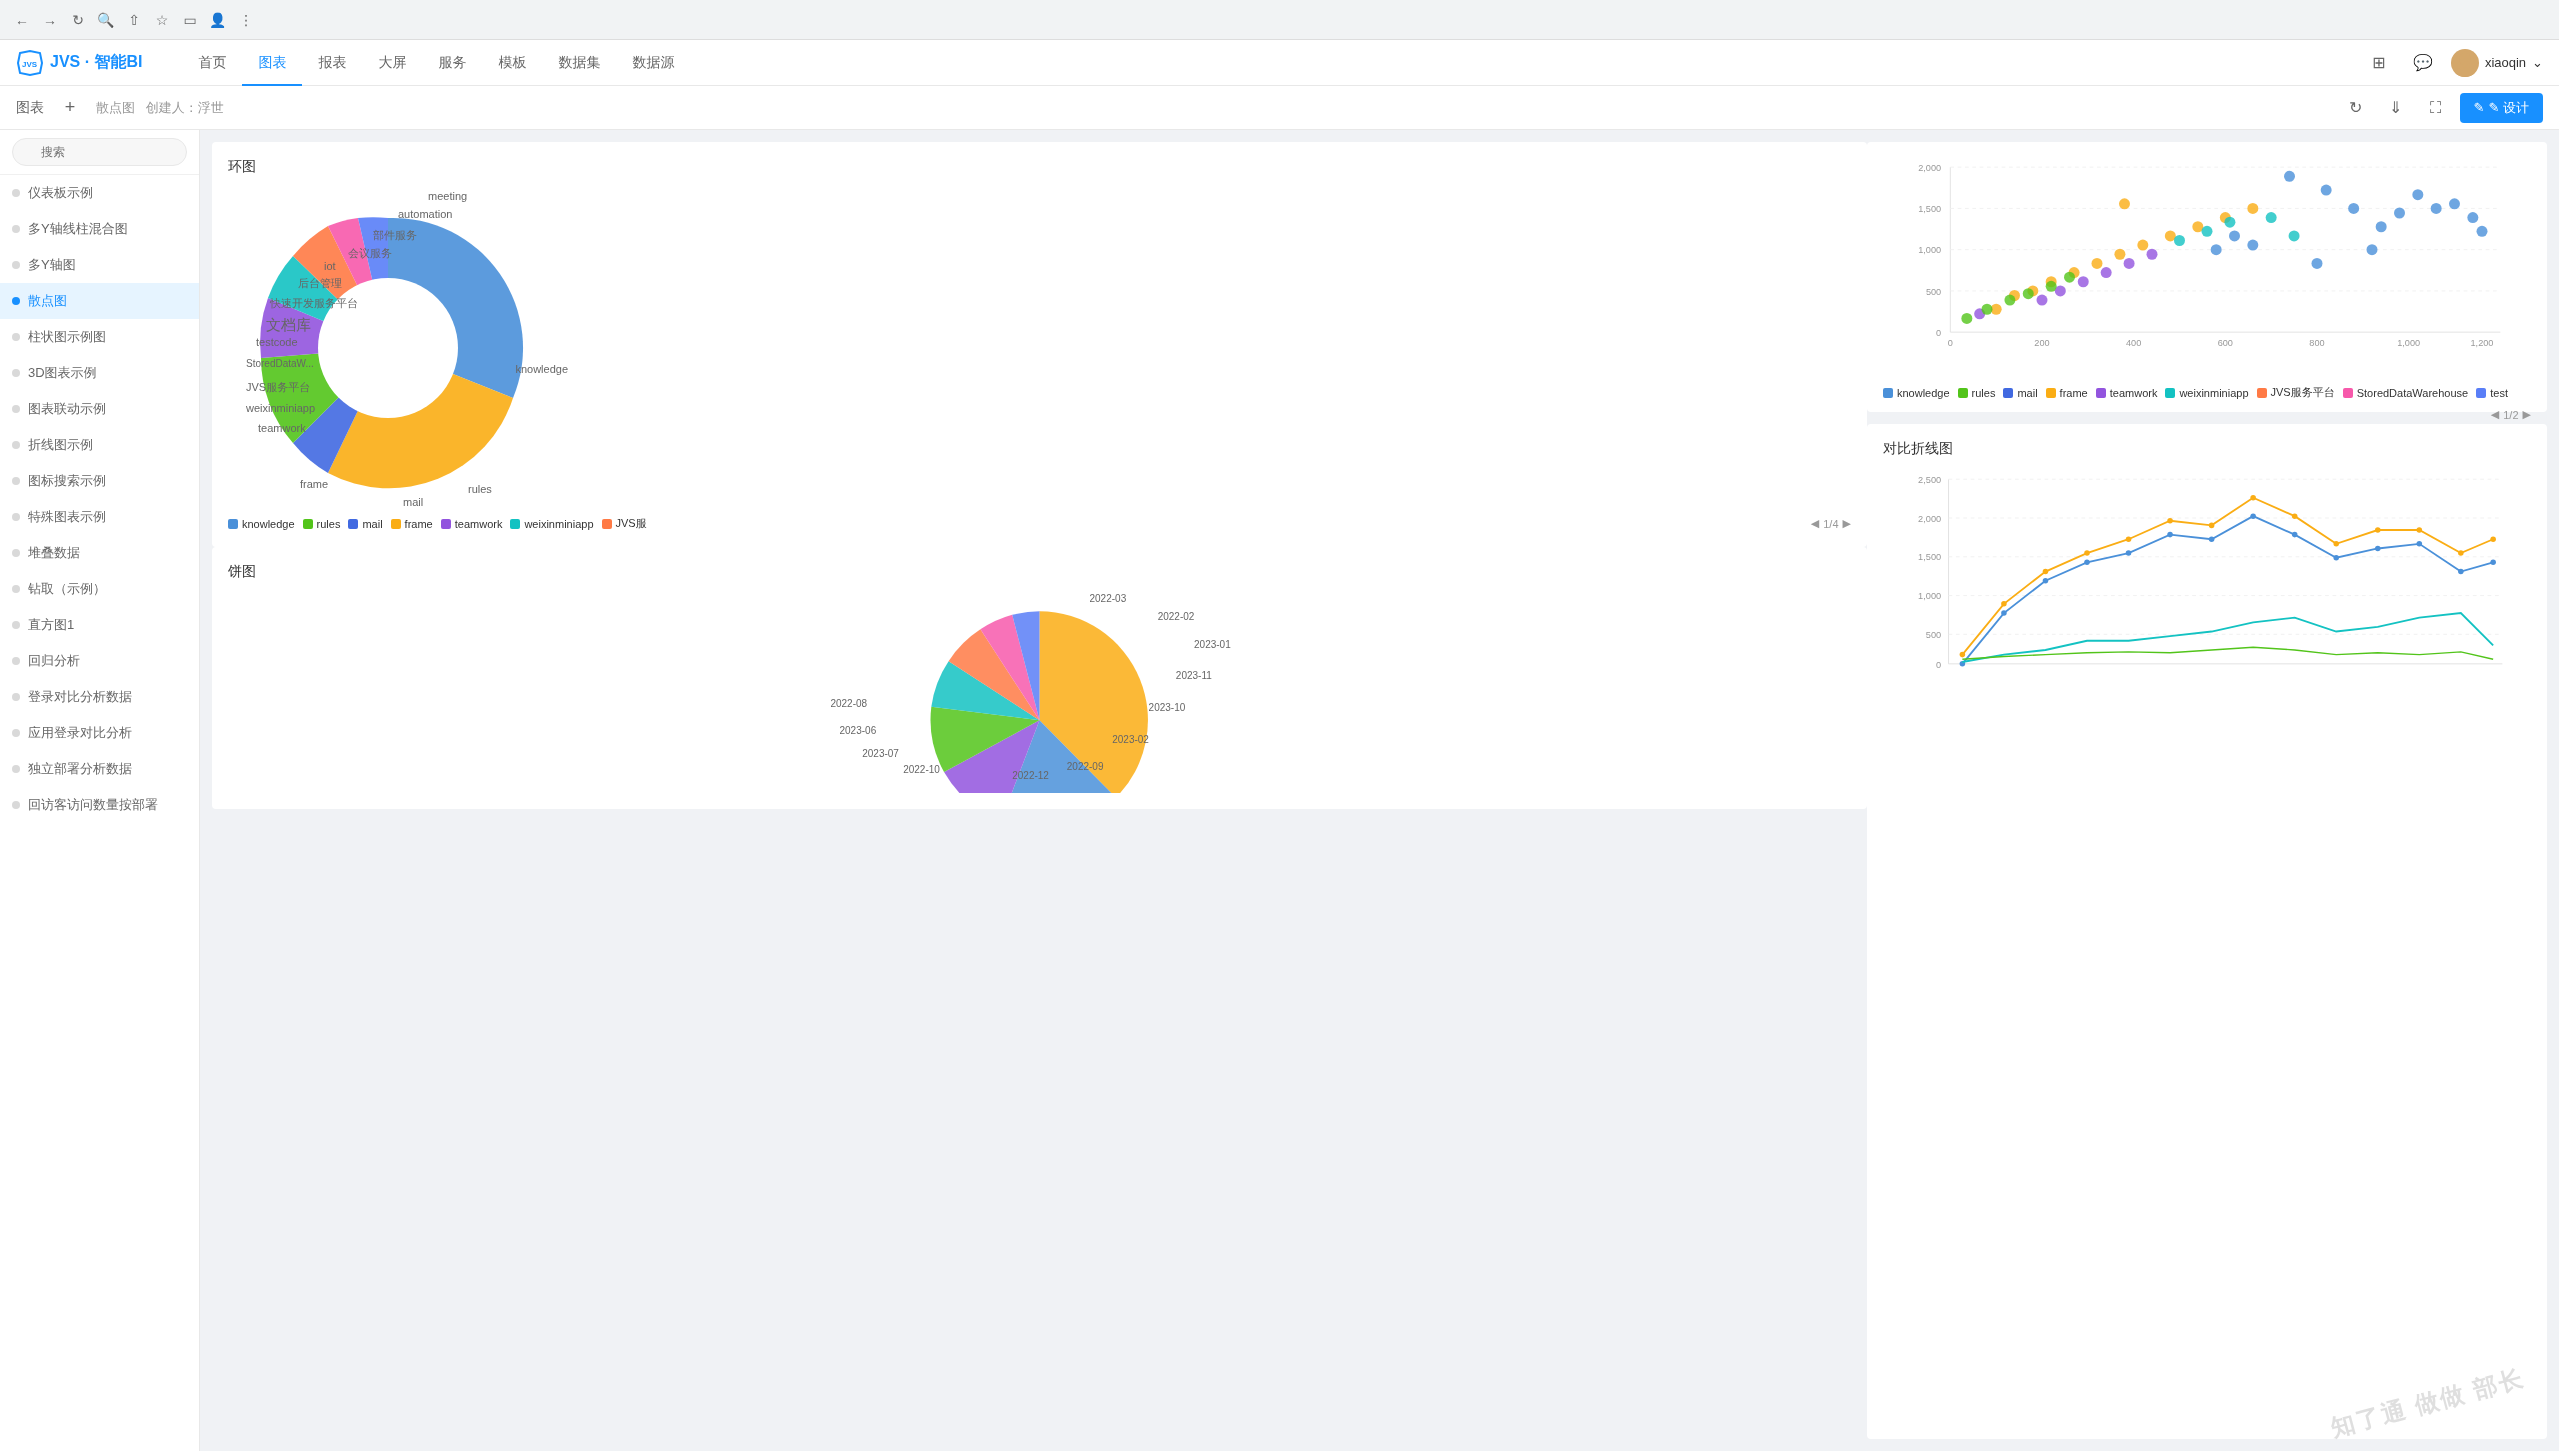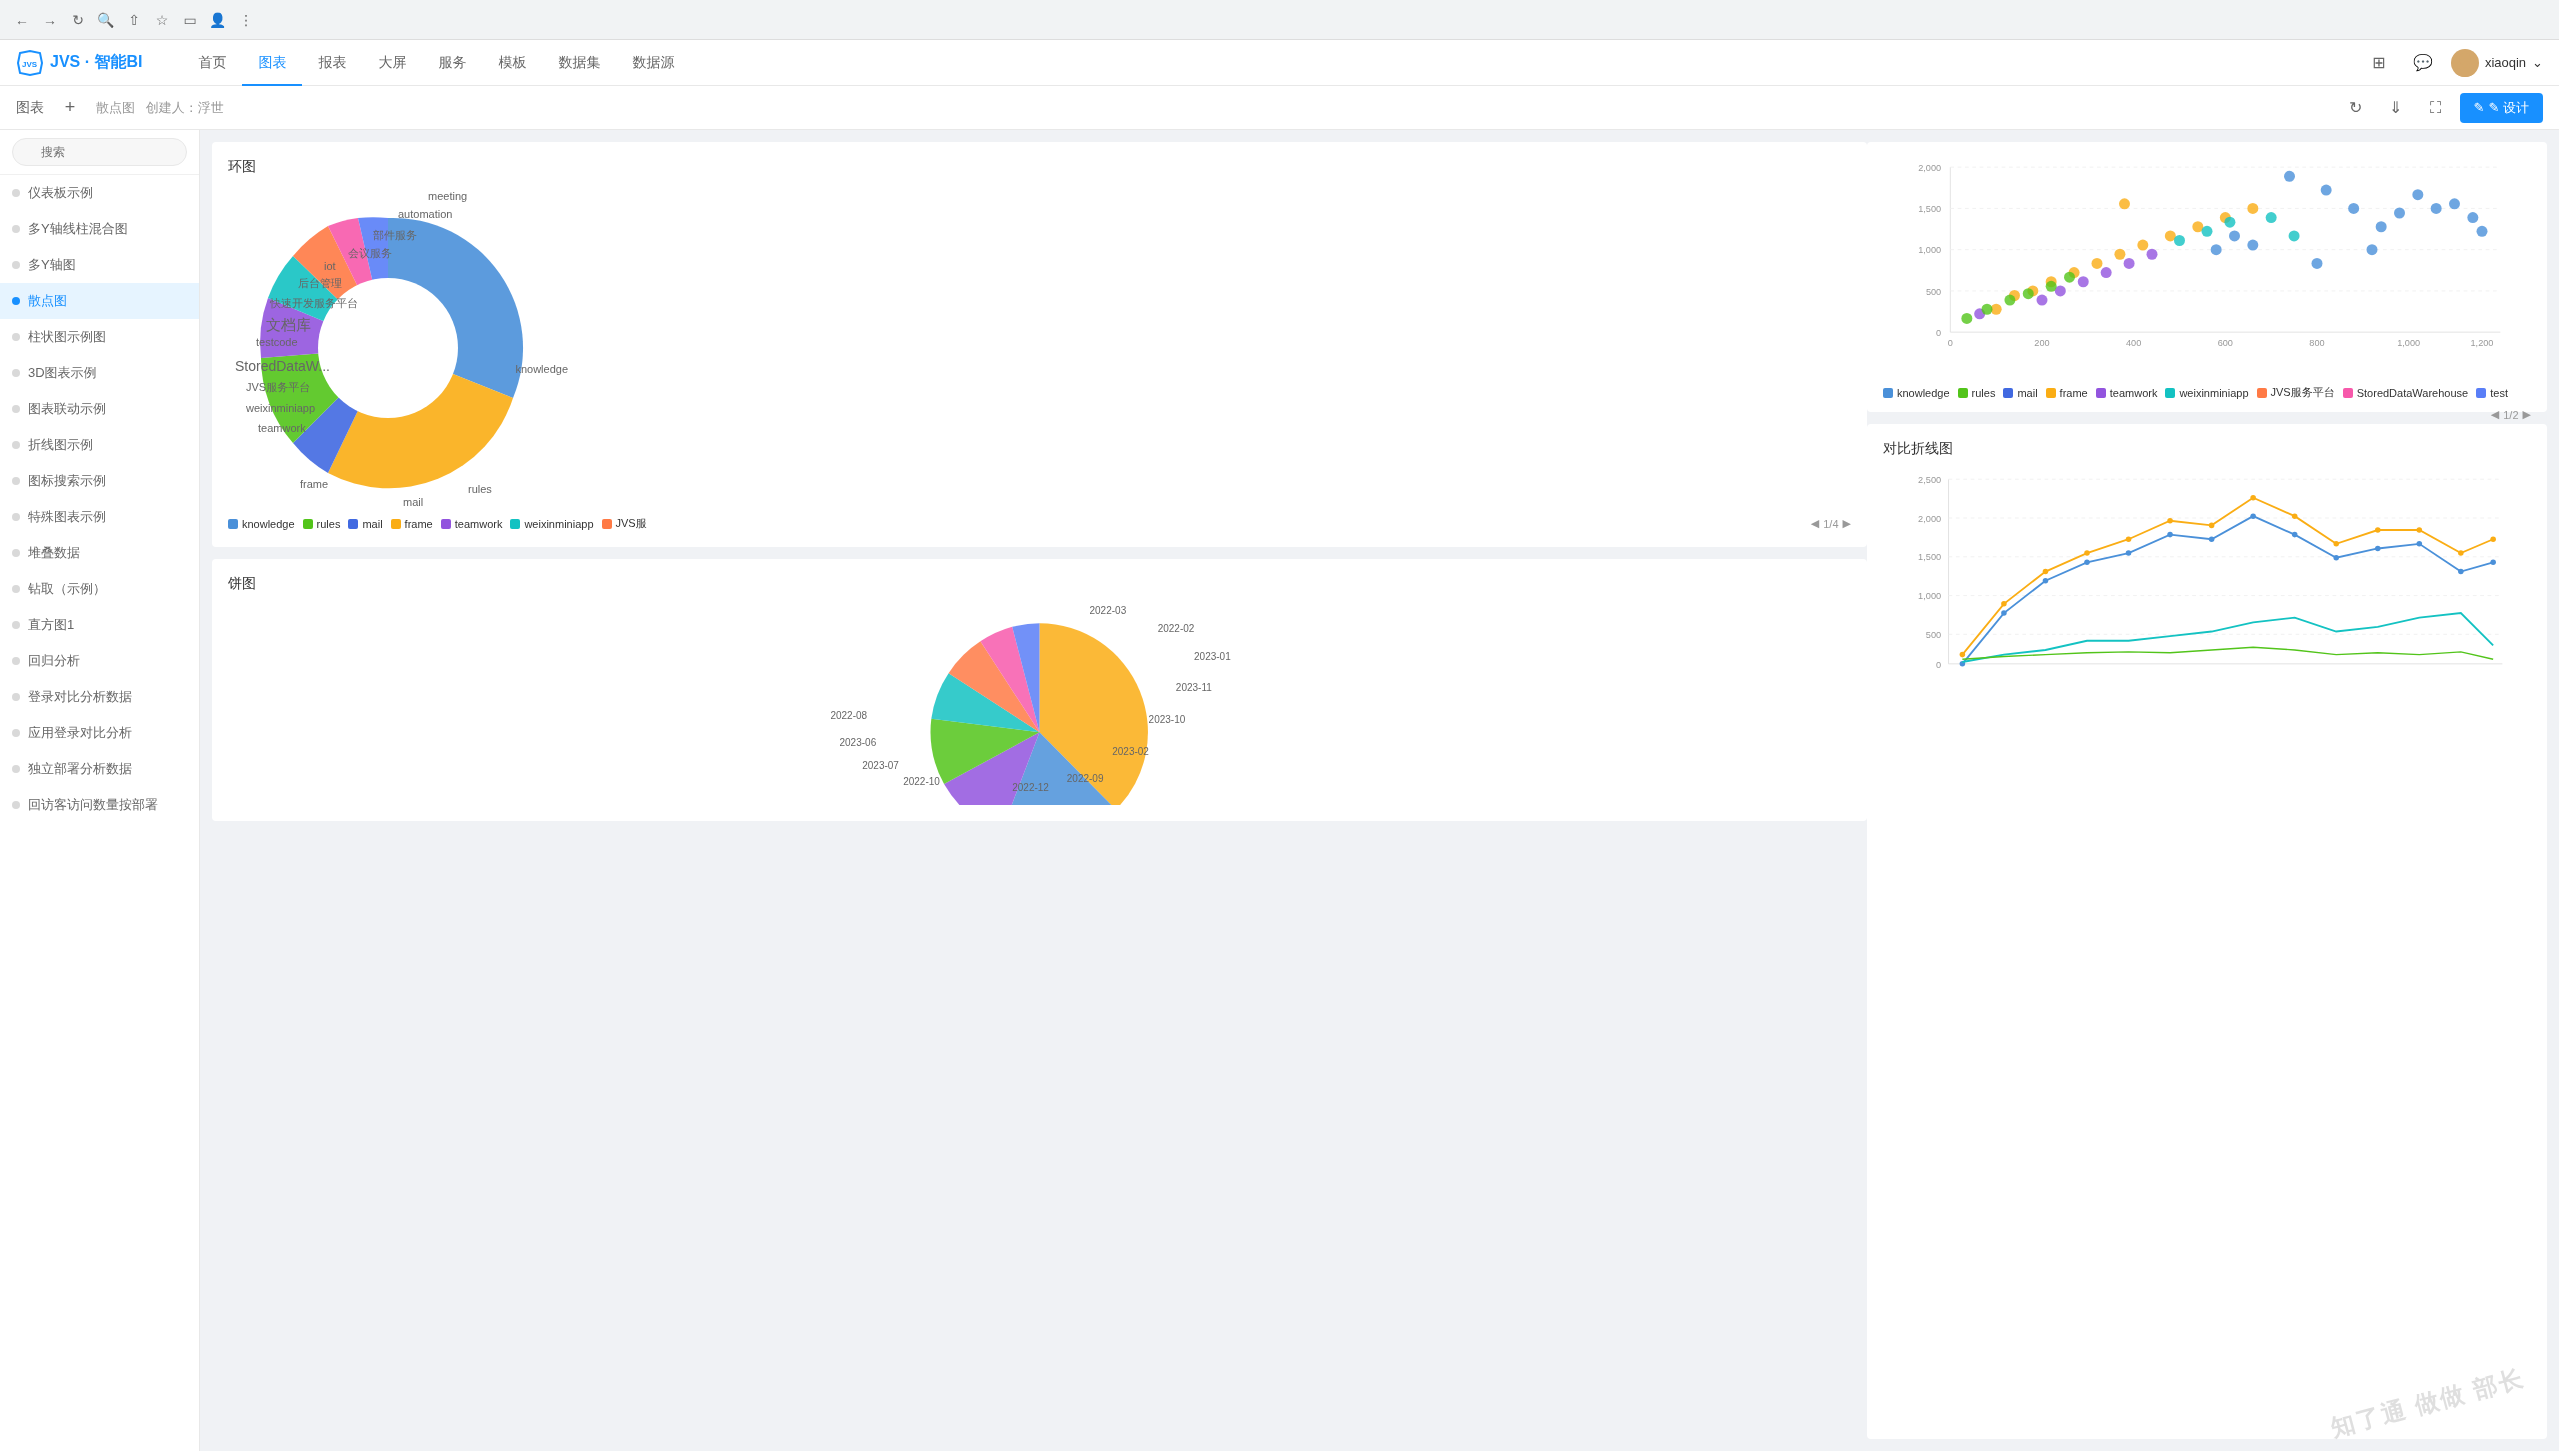--- a/index.html
+++ b/index.html
@@ -155,21 +155,20 @@
       overflow-y: auto;
       display: flex;
       gap: 0;
       background: #f0f2f5;
       padding: 12px;
     }
 
     .charts-column {
       display: flex;
       flex-direction: column;
-      gap: 12px;
       flex: 1;
       min-width: 0;
     }
 
     .chart-card {
       background: #fff;
       border-radius: 4px;
       padding: 16px;
       position: relative;
     }
@@ -397,21 +396,21 @@
             
             <div style="position:absolute;top:2px;left:200px;font-size:11px;color:#666;white-space:nowrap;">meeting</div>
             <div style="position:absolute;top:20px;left:170px;font-size:11px;color:#666;white-space:nowrap;">automation</div>
             <div style="position:absolute;top:40px;left:145px;font-size:11px;color:#666;white-space:nowrap;">部件服务</div>
             <div style="position:absolute;top:58px;left:120px;font-size:11px;color:#666;white-space:nowrap;">会议服务</div>
             <div style="position:absolute;top:72px;left:96px;font-size:11px;color:#666;white-space:nowrap;">iot</div>
             <div style="position:absolute;top:88px;left:70px;font-size:11px;color:#666;white-space:nowrap;">后台管理</div>
             <div style="position:absolute;top:108px;left:42px;font-size:11px;color:#666;white-space:nowrap;">快速开发服务平台</div>
             <div style="position:absolute;top:128px;left:38px;font-size:15px;color:#666;white-space:nowrap;">文档库</div>
             <div style="position:absolute;top:148px;left:28px;font-size:11px;color:#666;white-space:nowrap;">testcode</div>
-            <div style="position:absolute;top:170px;left:7px;font-size:14px;color:#666;white-space:nowrap;">StoredDataW...</div>
+            <div style="position:absolute;top:170px;left:18px;font-size:10px;color:#666;white-space:nowrap;">StoredDataW...</div>
             <div style="position:absolute;top:192px;left:18px;font-size:11px;color:#666;white-space:nowrap;">JVS服务平台</div>
             <div style="position:absolute;top:214px;left:18px;font-size:11px;color:#666;white-space:nowrap;">weixinminiapp</div>
             <div style="position:absolute;top:234px;left:30px;font-size:11px;color:#666;white-space:nowrap;">teamwork</div>
             <div style="position:absolute;top:290px;left:72px;font-size:11px;color:#666;white-space:nowrap;">frame</div>
             <div style="position:absolute;top:308px;left:175px;font-size:11px;color:#666;white-space:nowrap;">mail</div>
             <div style="position:absolute;top:295px;left:240px;font-size:11px;color:#666;white-space:nowrap;">rules</div>
             <div style="position:absolute;top:175px;right:-20px;font-size:11px;color:#666;white-space:nowrap;">knowledge</div>
           </div>
         </div>
 

